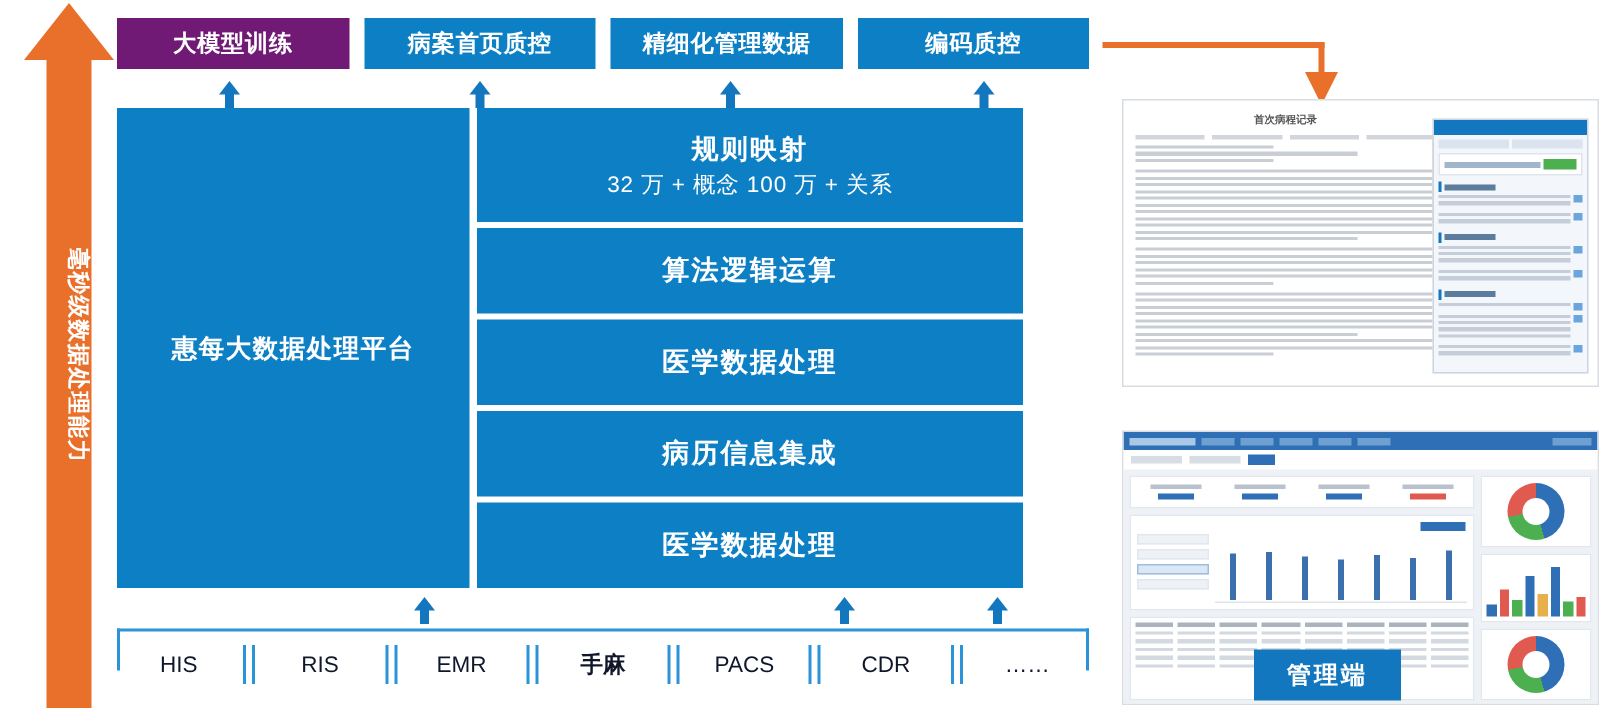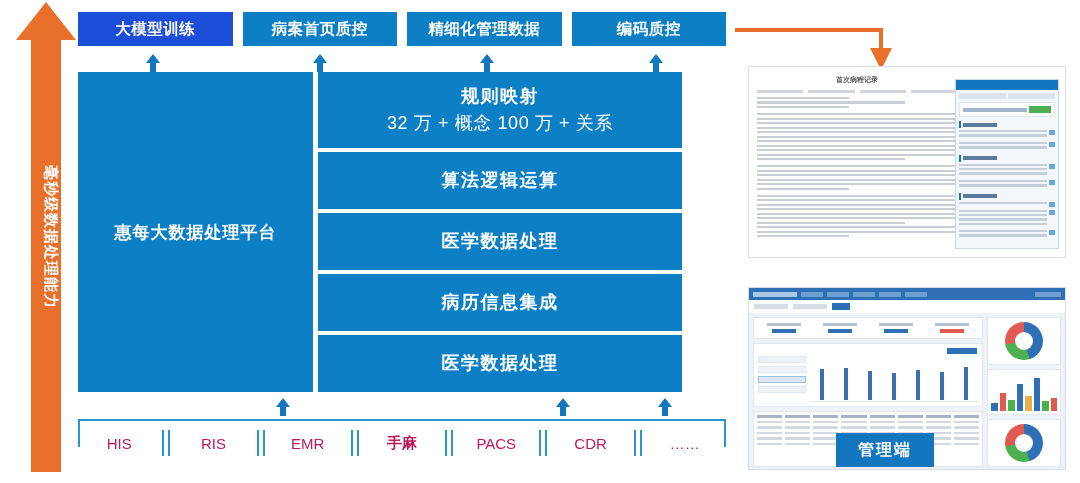--- a/index.html
+++ b/index.html
@@ -31,21 +31,21 @@
     text-align: center;
   }
 
   
   .tabs { position: absolute; left: 78px; top: 12px; width: 648px; height: 34px; display: flex; gap: 10px; }
   .tab {
     flex: 1 1 0; height: 34px; display: flex; align-items: center; justify-content: center;
     color: #ffffff; font-size: 15.5px; font-weight: bold; letter-spacing: .5px;
   }
   .tab.blue { background: #0D7FC4; }
-  .tab.orange { background: #1d4ed8; }
+  .tab.orange { background: #701a75; }
 
   
   .up-arrow { position: absolute; width: 14px; height: 18px; }
   .up-arrow i {
     position: absolute; left: 0; top: 0; width: 0; height: 0;
     border-left: 7px solid transparent; border-right: 7px solid transparent;
     border-bottom: 9px solid #1277BE;
   }
   .up-arrow b {
     position: absolute; left: 4px; top: 8px; width: 6px; height: 10px;
@@ -61,27 +61,27 @@
   }
   .layers { position: absolute; left: 318px; top: 72px; width: 364px; height: 320px;
             display: flex; flex-direction: column; gap: 4px; }
   .layer {
     background: #0D7FC4; color: #fff;
     display: flex; flex-direction: column; align-items: center; justify-content: center;
   }
   .layer.tall { flex: 1.33 1 0; }
   .layer.norm { flex: 1 1 0; }
   .layer-title { font-size: 18px; font-weight: bold; letter-spacing: 1.5px; }
-  .layer-sub { font-size: 18px; margin-top: 3px; letter-spacing: .6px; }
+  .layer-sub { font-size: 15px; margin-top: 3px; letter-spacing: .6px; }
 
   
   .src-line { position: absolute; left: 78px; top: 419px; width: 648px; height: 2px; background: #2B94D9; }
   .src-row {
     position: absolute; left: 78px; top: 421px; width: 648px; height: 44px;
-    display: flex; align-items: center; color: #be185d; font-size: 15px;
+    display: flex; align-items: center; color: #0f172a; font-size: 15px;
   }
   .src-item { flex: 1 1 0; text-align: center; font-weight: normal; }
   .src-item.cn { font-weight: bold; }
   .src-sep { width: 12px; height: 26px; position: relative; }
   .src-sep span {
     position: absolute; top: 0; width: 2px; height: 26px; background: #2B94D9;
   }
   .src-sep span.a { left: 2px; } .src-sep span.b { left: 8px; }
   .src-edge { position: absolute; top: 419px; width: 2px; height: 28px; background: #2B94D9; }
 

